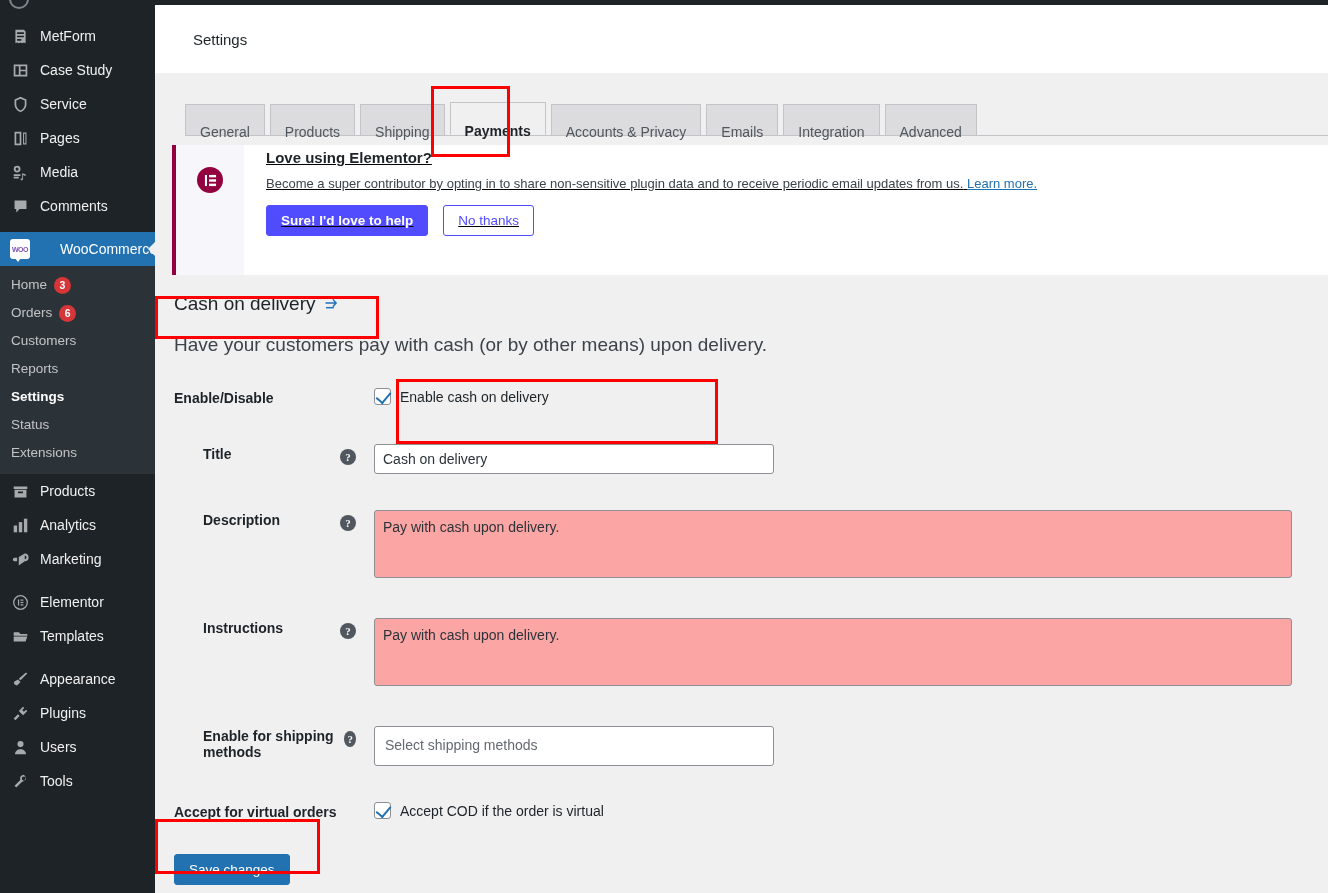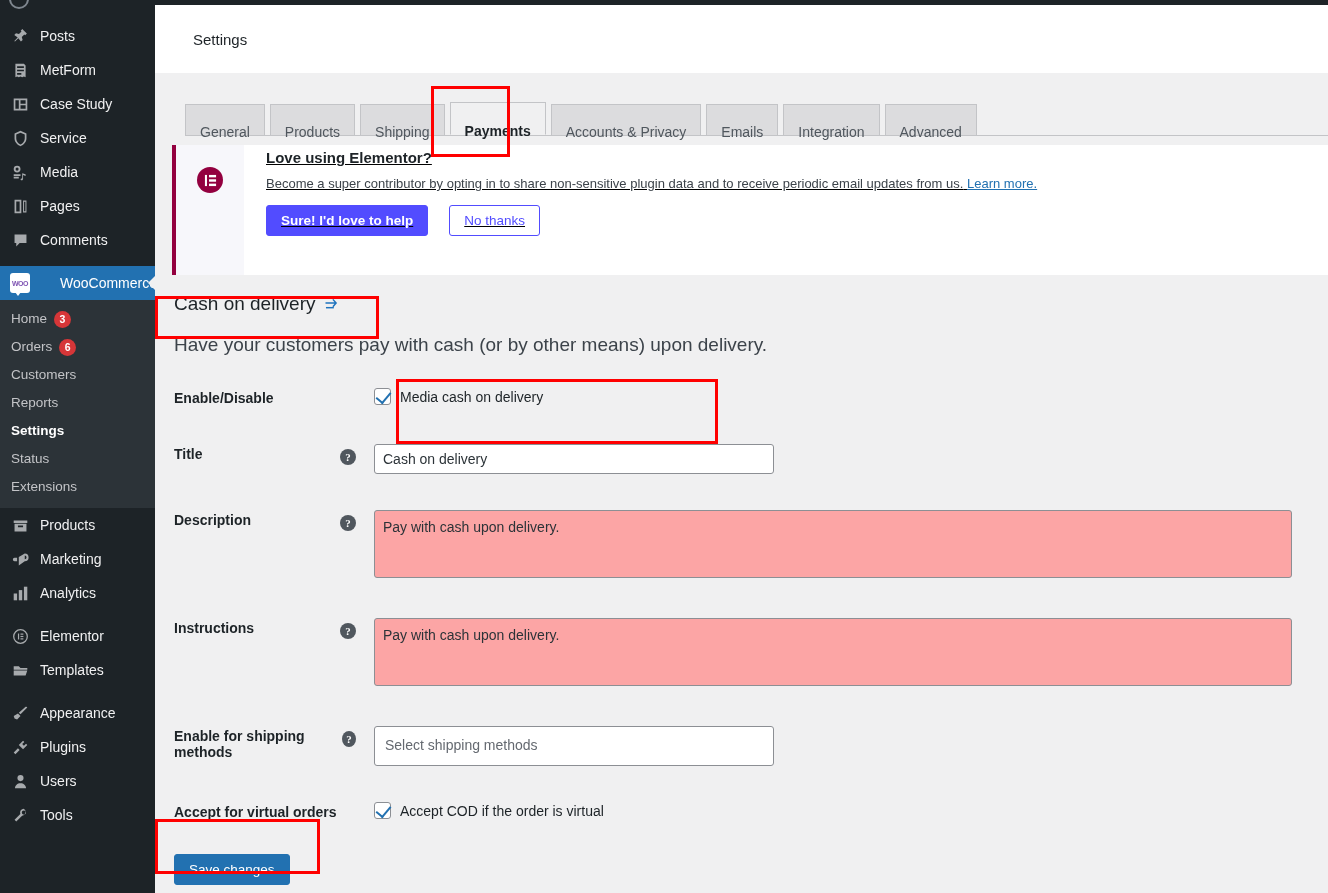--- a/index.html
+++ b/index.html
@@ -202,21 +202,21 @@
     font-weight: bold;
     color: #1d2327;
     margin: 0 0 10px 0;
   }
   .notice-p {
     font-size: 13px;
     color: #3c434a;
     margin: 0 0 14px 0;
   }
   .notice-p a { color: #2271b1; }
-  .notice-btns { display: flex; gap: 21px; }
+  .notice-btns { display: flex; gap: 15px; }
   .btn-primary-el {
     background: #524cff;
     color: #fff;
     border: 1px solid #524cff;
     padding: 7px 14px;
     font-size: 13.5px;
     font-weight: 600;
     border-radius: 3px;
     cursor: pointer;
     font-family: "Liberation Sans", sans-serif;
@@ -273,21 +273,21 @@
     color: #fff;
     font-size: 11px;
     font-weight: bold;
     text-align: center;
     line-height: 16px;
     font-family: "Liberation Serif", serif;
     cursor: help;
     vertical-align: top;
     margin-top: 3px;
   }
-  th .thinner { display: flex; justify-content: space-between; align-items: flex-start; padding-right: 8px;}
+  th .thinner { display: flex; justify-content: space-between; align-items: flex-start; padding-right: 8px; margin-left: 29px;}
 
   input.txt {
     width: 400px;
     height: 30px;
     padding: 4px 8px;
     font-size: 14px;
     color: #2c3338;
     border: 1px solid #8c8f94;
     border-radius: 3px;
     background: #fff;
@@ -368,65 +368,57 @@
     <div class="sb-top-cut">
       <div class="cutglyph"></div>
     </div>
 
     <div class="sb-spacer"></div>
 
     <div class="sb-group">
       <div class="sb-item">
         <span class="ico">
           <svg width="17" height="17" viewBox="0 0 20 20" fill="currentColor">
-              <path d="M13.5 2.5l4 4-2 2-1-1-3 3 1 3.5-2 2-3-4-4 4-.8-.8 4-4-4-3 2-2 3.5 1 3-3-1-1 2-2z"></path>
-            </svg>
-        </span>
-        <span class="lbl">Posts</span>
-      </div>
-      <div class="sb-item">
-        <span class="ico">
-          <svg width="17" height="17" viewBox="0 0 20 20" fill="currentColor">
               <path d="M4 2h10l2 2v14l-2-1-2 1-2-1-2 1-2-1-2 1V2zm2 3v2h8V5H6zm0 4v2h8V9H6zm0 4v2h5v-2H6z"></path>
             </svg>
         </span>
         <span class="lbl">MetForm</span>
       </div>
       <div class="sb-item">
         <span class="ico">
           <svg width="17" height="17" viewBox="0 0 20 20" fill="currentColor">
               <path d="M2 3h16v14H2V3zm2 2v10h4V5H4zm6 0v4h6V5h-6zm0 6v4h6v-4h-6z"></path>
             </svg>
         </span>
         <span class="lbl">Case Study</span>
       </div>
       <div class="sb-item">
         <span class="ico">
           <svg width="17" height="17" viewBox="0 0 20 20" fill="currentColor">
               <path d="M10 1L3 4v6c0 4 3 7.5 7 9 4-1.5 7-5 7-9V4l-7-3zm0 2.2l5 2.2V10c0 3-2 5.8-5 7-3-1.2-5-4-5-7V5.4l5-2.2z"></path>
             </svg>
         </span>
         <span class="lbl">Service</span>
+      </div>
+      <div class="sb-item">
+        <span class="ico">
+          <svg width="17" height="17" viewBox="0 0 20 20" fill="currentColor">
+              <path d="M3 2h8v16H3V2zm2 2v12h4V4H5zm8-1h4v14h-4V3zm1.2 1.4v11.2h1.6V4.4h-1.6z"></path>
+            </svg>
+        </span>
+        <span class="lbl">Pages</span>
       </div>
       <div class="sb-item">
         <span class="ico">
           <svg width="17" height="17" viewBox="0 0 20 20" fill="currentColor">
               <path d="M6 2a4 4 0 100 8 4 4 0 000-8zm0 2.2a1.8 1.8 0 110 3.6 1.8 1.8 0 010-3.6zM12 11v6.2c-.3-.2-.7-.2-1 0-.7.3-1 1-.7 1.5.3.6 1.2.7 1.9.3.5-.3.8-.8.8-1.3V13l3 1v-2l-4-1z"></path>
               <path d="M2 12h8v2H2zm0 3h6v2H2z"></path>
             </svg>
         </span>
         <span class="lbl">Media</span>
-      </div>
-      <div class="sb-item">
-        <span class="ico">
-          <svg width="17" height="17" viewBox="0 0 20 20" fill="currentColor">
-              <path d="M3 2h8v16H3V2zm2 2v12h4V4H5zm8-1h4v14h-4V3zm1.2 1.4v11.2h1.6V4.4h-1.6z"></path>
-            </svg>
-        </span>
-        <span class="lbl">Pages</span>
       </div>
       <div class="sb-item">
         <span class="ico">
           <svg width="17" height="17" viewBox="0 0 20 20" fill="currentColor">
               <path d="M3 3h14v10H9l-4 4v-4H3V3z"></path>
             </svg>
         </span>
         <span class="lbl">Comments</span>
       </div>
     </div>
@@ -472,34 +464,34 @@
         <span class="ico">
           <svg width="17" height="17" viewBox="0 0 20 20" fill="currentColor">
               <path d="M2 4h16v3H2V4zm1 4h14v9H3V8zm4 2v2h6v-2H7z"></path>
             </svg>
         </span>
         <span class="lbl">Products</span>
       </div>
       <div class="sb-item">
         <span class="ico">
           <svg width="17" height="17" viewBox="0 0 20 20" fill="currentColor">
-              <path d="M15 3a4.5 4.5 0 010 9l-7 5V7l7-4zm0 2.4v4.2a2.1 2.1 0 000-4.2zM3 8h3v4H3a2 2 0 010-4z"></path>
-            </svg>
-        </span>
-        <span class="lbl">Marketing</span>
-      </div>
-      <div class="sb-item">
-        <span class="ico">
-          <svg width="17" height="17" viewBox="0 0 20 20" fill="currentColor">
               <rect x="2" y="10" width="4" height="8"></rect>
               <rect x="8" y="6" width="4" height="12"></rect>
               <rect x="14" y="2" width="4" height="16"></rect>
             </svg>
         </span>
         <span class="lbl">Analytics</span>
+      </div>
+      <div class="sb-item">
+        <span class="ico">
+          <svg width="17" height="17" viewBox="0 0 20 20" fill="currentColor">
+              <path d="M15 3a4.5 4.5 0 010 9l-7 5V7l7-4zm0 2.4v4.2a2.1 2.1 0 000-4.2zM3 8h3v4H3a2 2 0 010-4z"></path>
+            </svg>
+        </span>
+        <span class="lbl">Marketing</span>
       </div>
     </div>
     <div class="sb-spacer"></div>
 
     <div class="sb-group">
       <div class="sb-item">
         <span class="ico">
           <svg width="17" height="17" viewBox="0 0 20 20" fill="none" stroke="currentColor" stroke-width="1.5">
               <circle cx="10" cy="10" r="8"></circle>
               <rect x="7" y="6.5" width="1.4" height="7" fill="currentColor" stroke="none"></rect>
@@ -614,21 +606,21 @@
       </h2>
       <p class="sect-desc">Have your customers pay with cash (or by other means) upon delivery.</p>
 
       <table class="form">
         <tbody>
             <tr>
           <th>Enable/Disable</th>
           <td>
             <label class="cbline">
               <input type="checkbox" class="cb" checked="" style="">
-              <span>Media cash on delivery</span>
+              <span>Enable cash on delivery</span>
             </label>
           </td>
         </tr>
 
         <tr>
           <th>
             <div class="thinner">
               <span>Title</span>
               <span class="helptip">?</span>
             </div>

